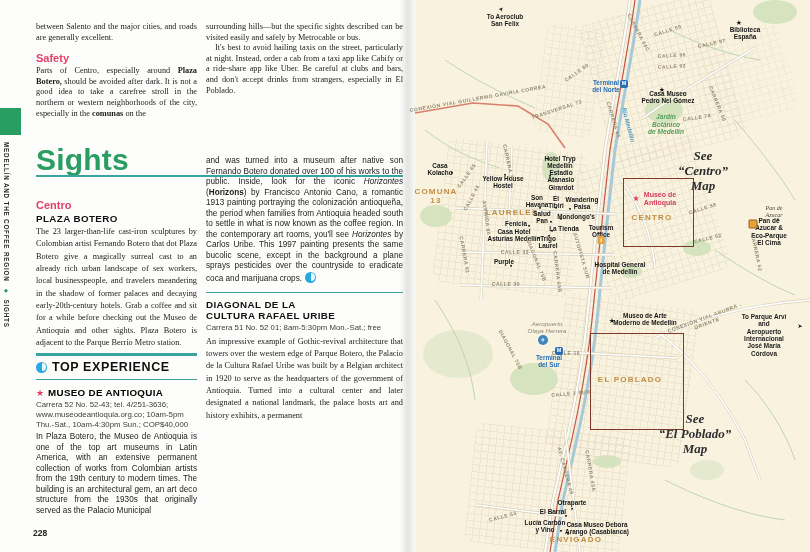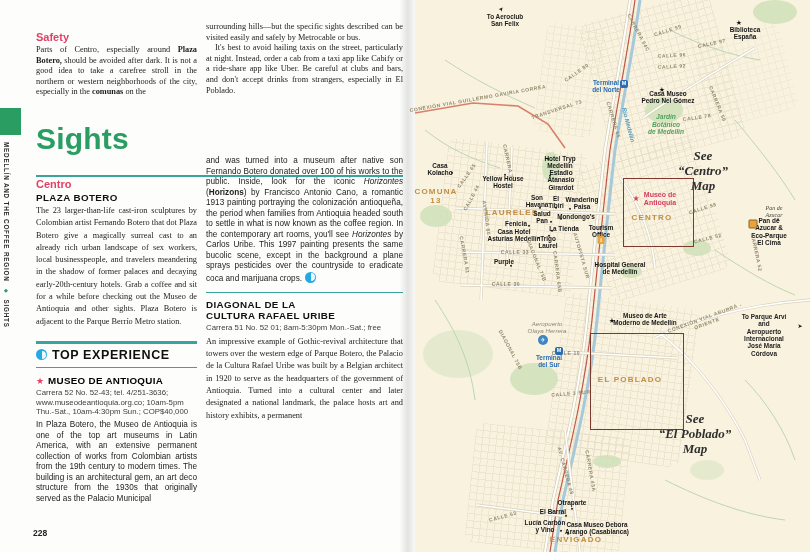--- a/index.html
+++ b/index.html
@@ -15,21 +15,21 @@
   .col{position:absolute;top:22px;}
   #col1{left:36px;width:161px;}
   #col2{left:206px;width:197px;}
   p.body{font-size:8.3px;line-height:10.6px;text-align:justify;margin:0;color:#1c1c1c;}
   p.body.big{line-height:12.3px;}
   .indent{text-indent:9px;}
   h3.pink{color:#e23f66;font-size:11px;margin:9px 0 2px 0;font-weight:bold;}
   #sights-title{color:#2a9e62;font-size:30px;font-weight:bold;margin:0;letter-spacing:.2px;}
   #sights-rule{position:absolute;left:36px;top:175px;width:367px;height:1.6px;background:#3aa39e;}
   .caps-head{font-size:9.8px;font-weight:bold;letter-spacing:.4px;color:#111;margin:2px 0 2px 0;}
-  #top-exp{margin-top:13px;border-top:3px solid #3aa39e;border-bottom:1.6px solid #3aa39e;
+  #top-exp{margin-top:4px;border-top:3px solid #3aa39e;border-bottom:1.6px solid #3aa39e;
     padding:4px 0 5px 0;display:flex;align-items:center;gap:5px;}
   #top-exp .txt{font-size:12.5px;font-weight:bold;letter-spacing:.6px;color:#101010;}
   .half-moon{width:11px;height:11px;border-radius:50%;background:#29a8df;position:relative;display:inline-block;flex:0 0 auto;}
   .half-moon:after{content:"";position:absolute;right:1px;top:1.5px;width:4px;height:8px;
     border-radius:0 4px 4px 0;background:#fff;opacity:.9;}
   .listing-head{display:flex;gap:4px;align-items:baseline;margin:7px 0 2px 0;}
   .listing-head .star{color:#e23f66;font-size:9px;}
   .listing-head .t{font-size:9.8px;font-weight:bold;letter-spacing:.3px;}
   p.details{font-size:7.8px;line-height:9.7px;color:#3d3d3d;margin:0 0 3px 0;text-align:left;}
   p.sans-body{font-size:8.2px;line-height:10.5px;text-align:justify;margin:0;color:#222;}
@@ -81,20 +81,21 @@
 
 <div id="left-page">
   <div id="side-tab"></div>
   <div id="side-vert">
     <span>MEDELLÍN AND THE COFFEE REGION</span>
     <span class="diamond">◆</span>
     <span>SIGHTS</span>
   </div>
 
   <div id="col1" class="col">
+    <p class="body serif">between Salento and the major cities, and roads are generally excellent.</p>
     <h3 class="pink">Safety</h3>
     <p class="body serif"><span>Parts of Centro, especially around </span><b>Plaza Botero,</b><span> should be avoided after dark. It is not a good idea to take a carefree stroll in the northern or western neighborhoods of the city, especially in the </span><b>comunas</b><span> on the</span></p>
     <h1 id="sights-title" style="margin-top:24px;">Sights</h1>
     <h3 class="pink" style="margin-top:22px;">Centro</h3>
     <div class="caps-head">PLAZA BOTERO</div>
     <p class="body serif big">The 23 larger-than-life cast-iron sculptures by Colombian artist Fernando Botero that dot Plaza Botero give a magically surreal cast to an already rich urban landscape of sex workers, local businesspeople, and travelers meandering in the shadow of former palaces and decaying early-20th-century hotels. Grab a coffee and sit for a while before checking out the Museo de Antioquia and other sights. Plaza Botero is adjacent to the Parque Berrío Metro station.</p>
     <div id="top-exp">
       <span class="half-moon"></span>
       <span class="txt">TOP EXPERIENCE</span>
     </div>

